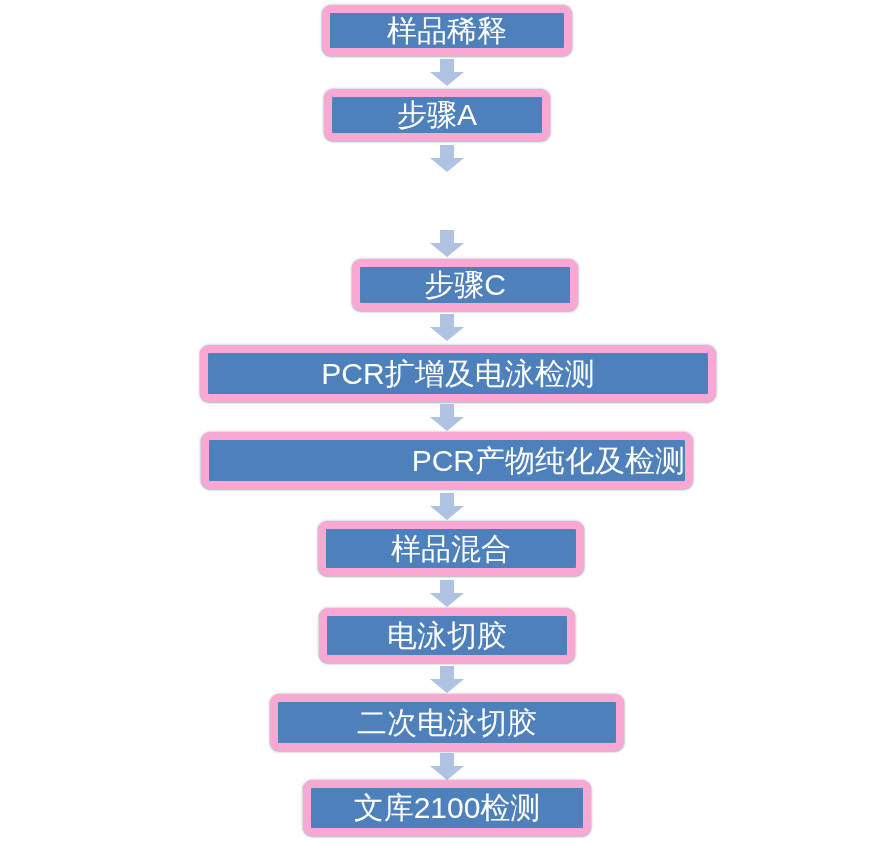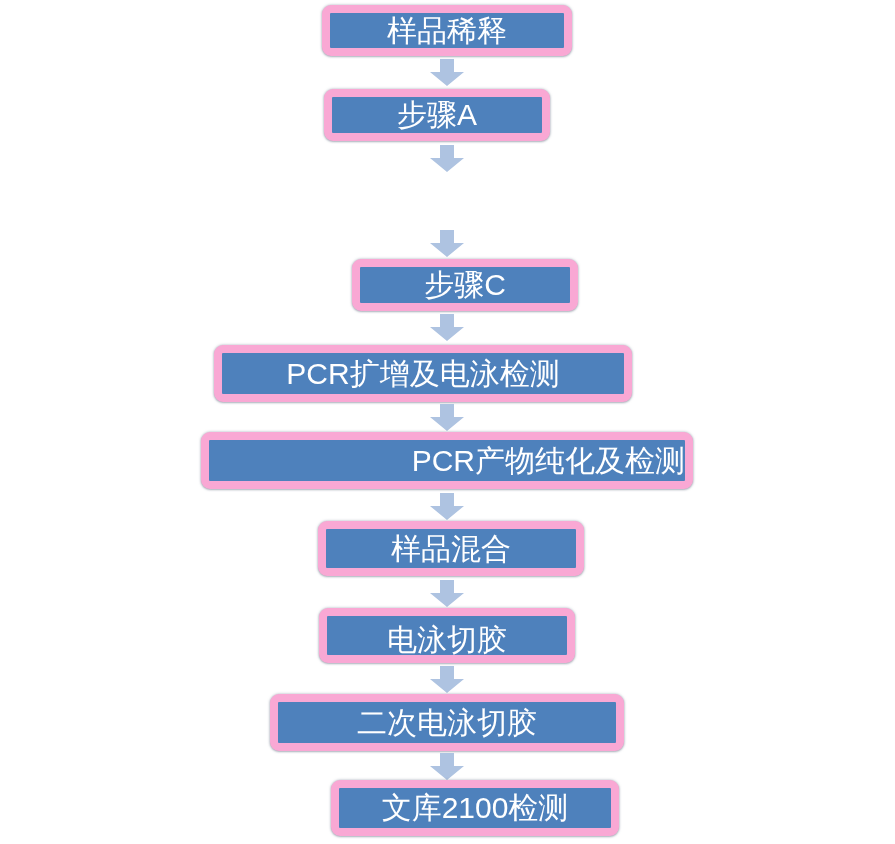--- a/index.html
+++ b/index.html
@@ -36,26 +36,26 @@
     width: 34px;
     height: 27px;
     background: #aec3e1;
     clip-path: polygon(10px 0, 24px 0, 24px 13px, 34px 13px, 17px 27px, 0 13px, 10px 13px);
   }
   
   .n1  { left: 322px; top:   5px; width: 250px; height: 51px; }
   .n2  { left: 324px; top:  89px; width: 226px; height: 52px; }
   .n3  { left: 334px; top: 174px; width: 226px; height: 52px; }
   .n4  { left: 352px; top: 259px; width: 226px; height: 52px; }
-  .n5  { left: 214px; top: 345px; width: 418px; height: 57px; }
+  .n5  { left: 200px; top: 345px; width: 516px; height: 57px; }
   .n6  { left: 201px; top: 432px; width: 492px; height: 57px; justify-content: flex-end; }
   .n7  { left: 318px; top: 521px; width: 266px; height: 55px; }
-  .n8  { left: 319px; top: 608px; width: 256px; height: 55px; align-items: flex-end; }
+  .n8  { left: 319px; top: 608px; width: 256px; height: 55px; }
   .n9  { left: 270px; top: 694px; width: 354px; height: 57px; text-align: center; }
-  .n10 { left: 303px; top: 780px; width: 288px; height: 56px; margin-left: 28px; }
+  .n10 { left: 303px; top: 780px; width: 288px; height: 56px; }
   
   .a1 { left: 430px; top:  59px; }
   .a2 { left: 430px; top: 145px; }
   .a3 { left: 430px; top: 230px; }
   .a4 { left: 430px; top: 314px; }
   .a5 { left: 430px; top: 404px; }
   .a6 { left: 430px; top: 493px; }
   .a7 { left: 430px; top: 580px; }
   .a8 { left: 430px; top: 666px; }
   .a9 { left: 430px; top: 753px; }

